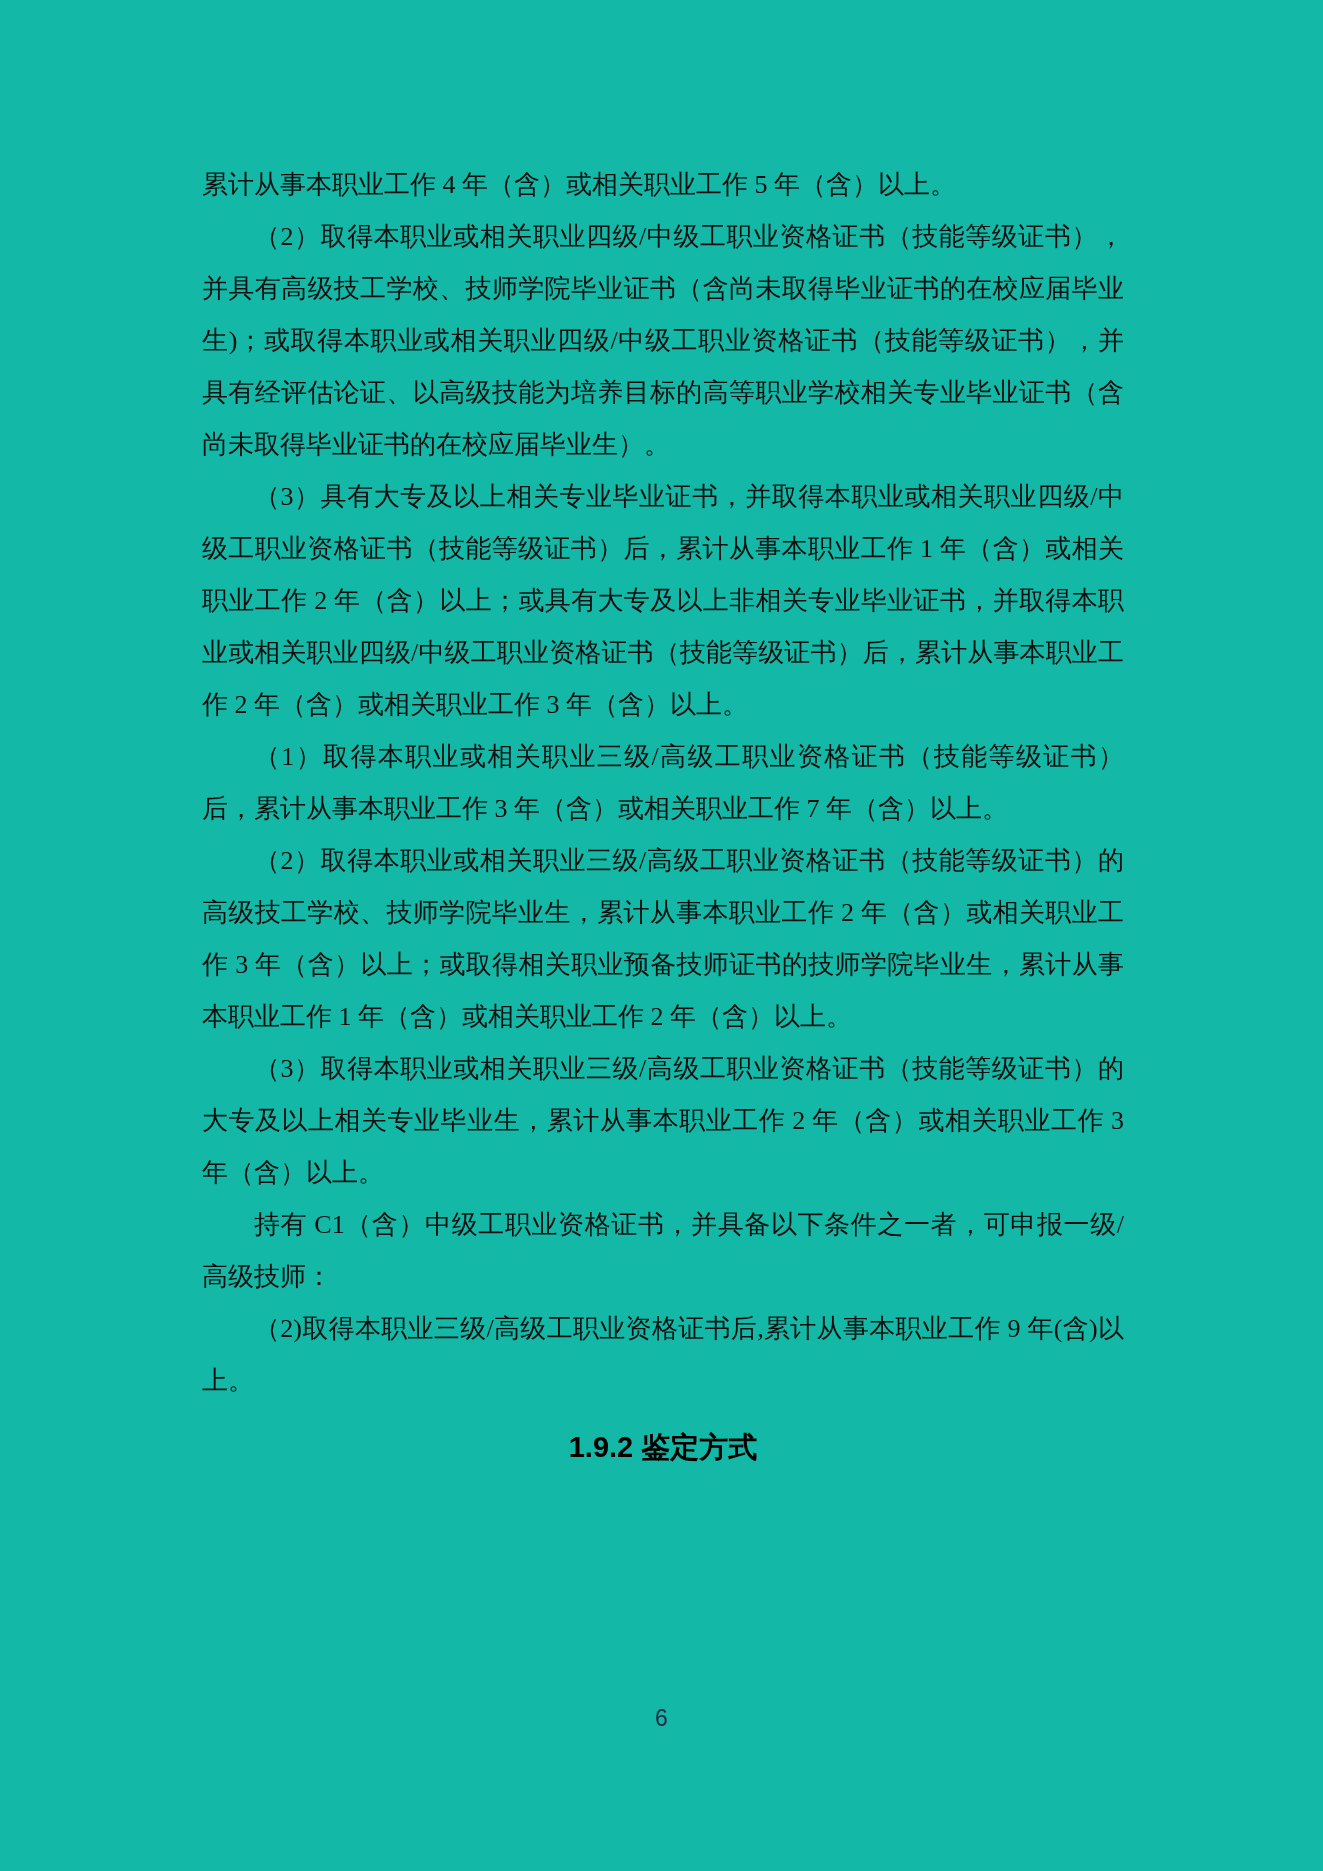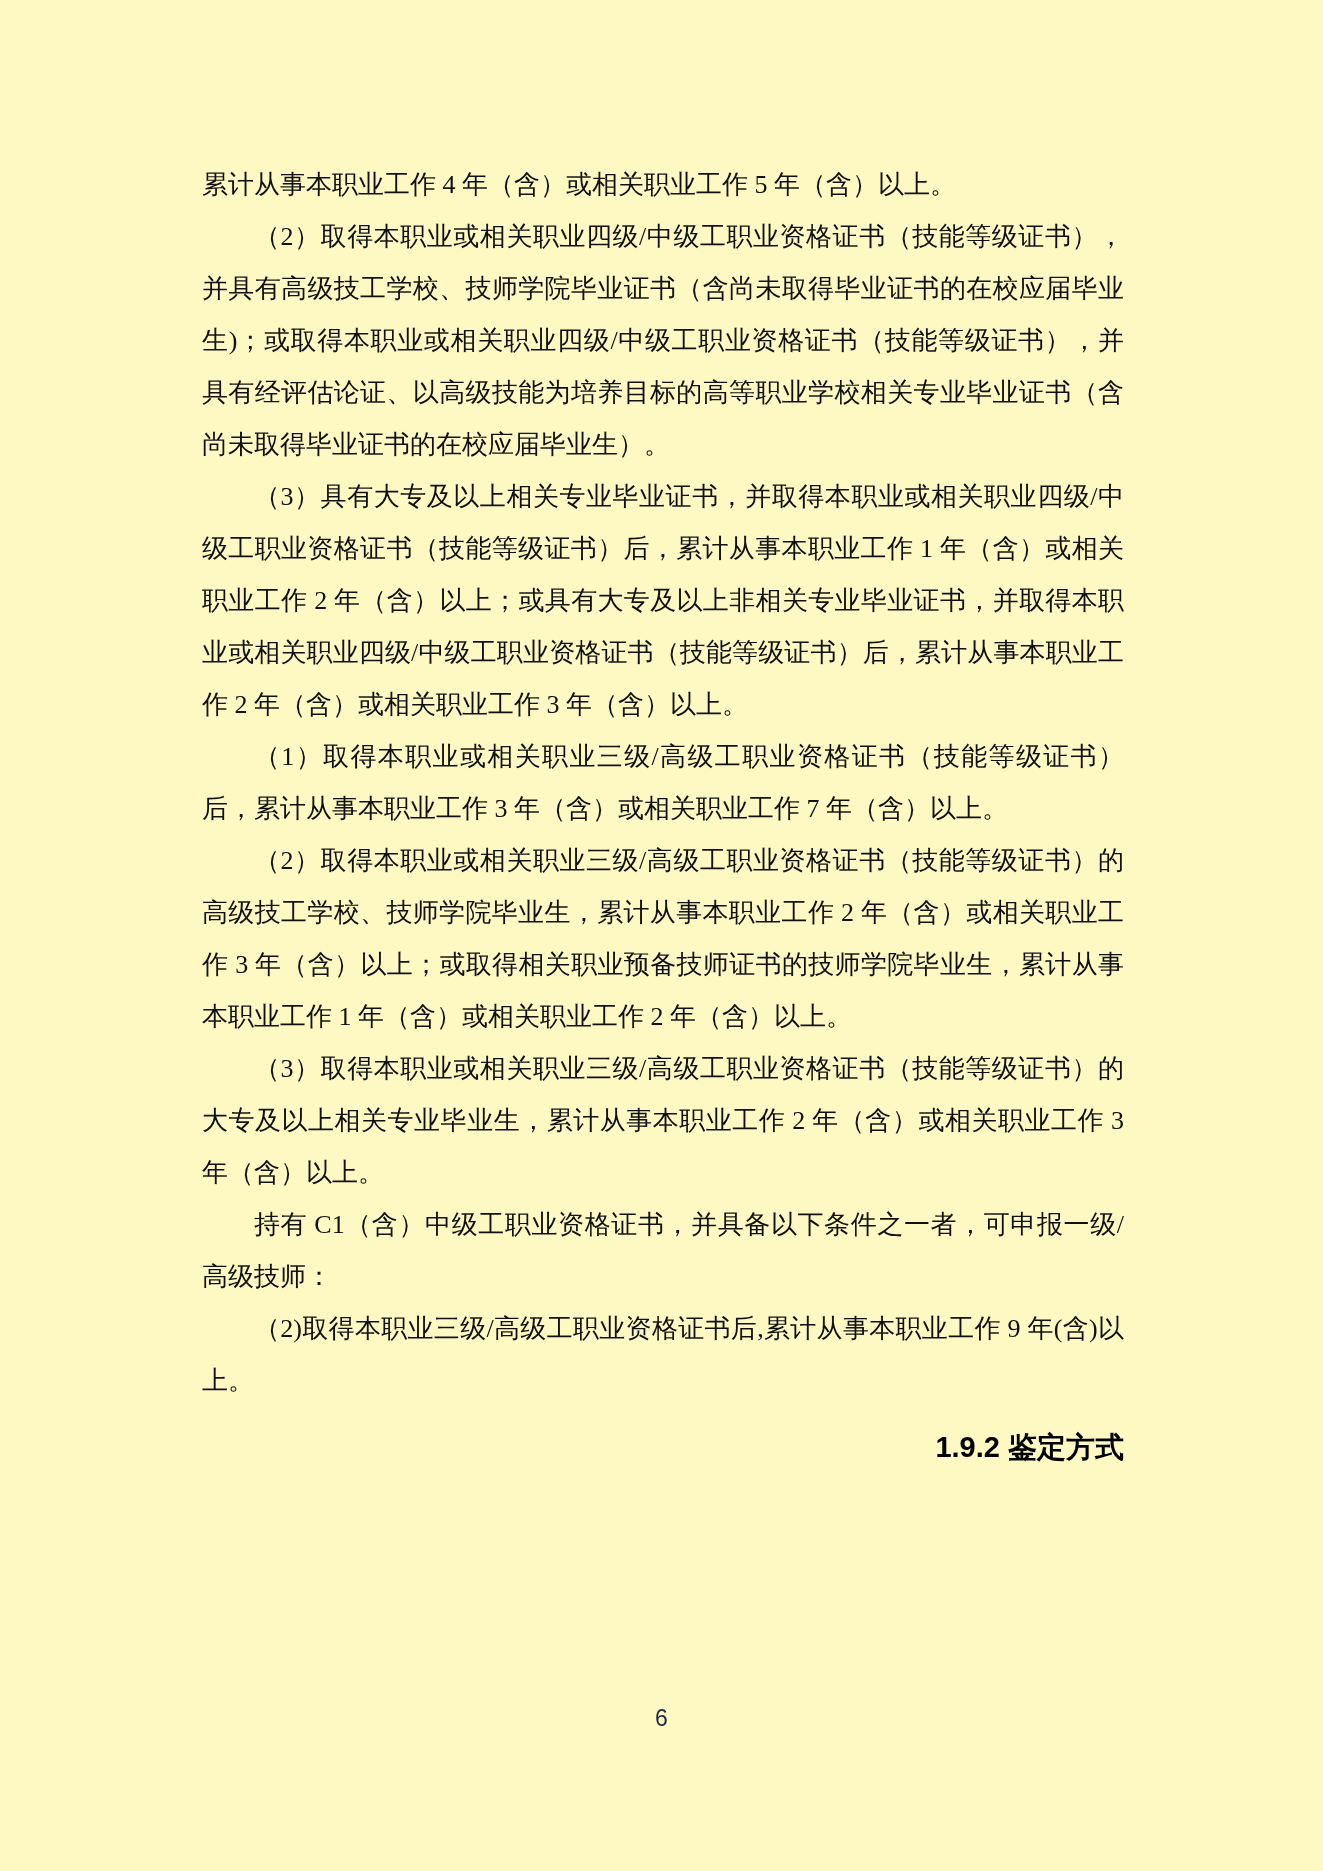--- a/index.html
+++ b/index.html
@@ -5,21 +5,21 @@
   html, body {
     margin: 0;
     padding: 0;
     background: #e8e8e8;
   }
   .page {
     position: relative;
     width: 1323px;
     height: 1871px;
     margin: 0 auto;
-    background: #fef9c3;
+    background: #14b8a6;
     overflow: hidden;
     font-family: "Liberation Serif", "DejaVu Serif", serif;
     color: #101010;
   }
   .content {
     position: absolute;
     left: 202px;
     top: 159px;
     width: 922px;
     font-size: 26px;
@@ -35,21 +35,21 @@
     text-indent: 52px;
     font-family: Liberation Serif, serif;
   }
   .heading {
     margin: 14px 0 0 0;
     font-family: "Liberation Sans", "DejaVu Sans", sans-serif;
     font-weight: bold;
     font-size: 29px;
     line-height: 52px;
     color: #000000;
-    text-align: right;
+    text-align: center;
     text-indent: 0;
   }
   .page-number {
     position: absolute;
     top: 1703px;
     left: 0;
     width: 100%;
     text-align: center;
     font-family: "Liberation Sans", "DejaVu Sans", sans-serif;
     font-size: 23px;

